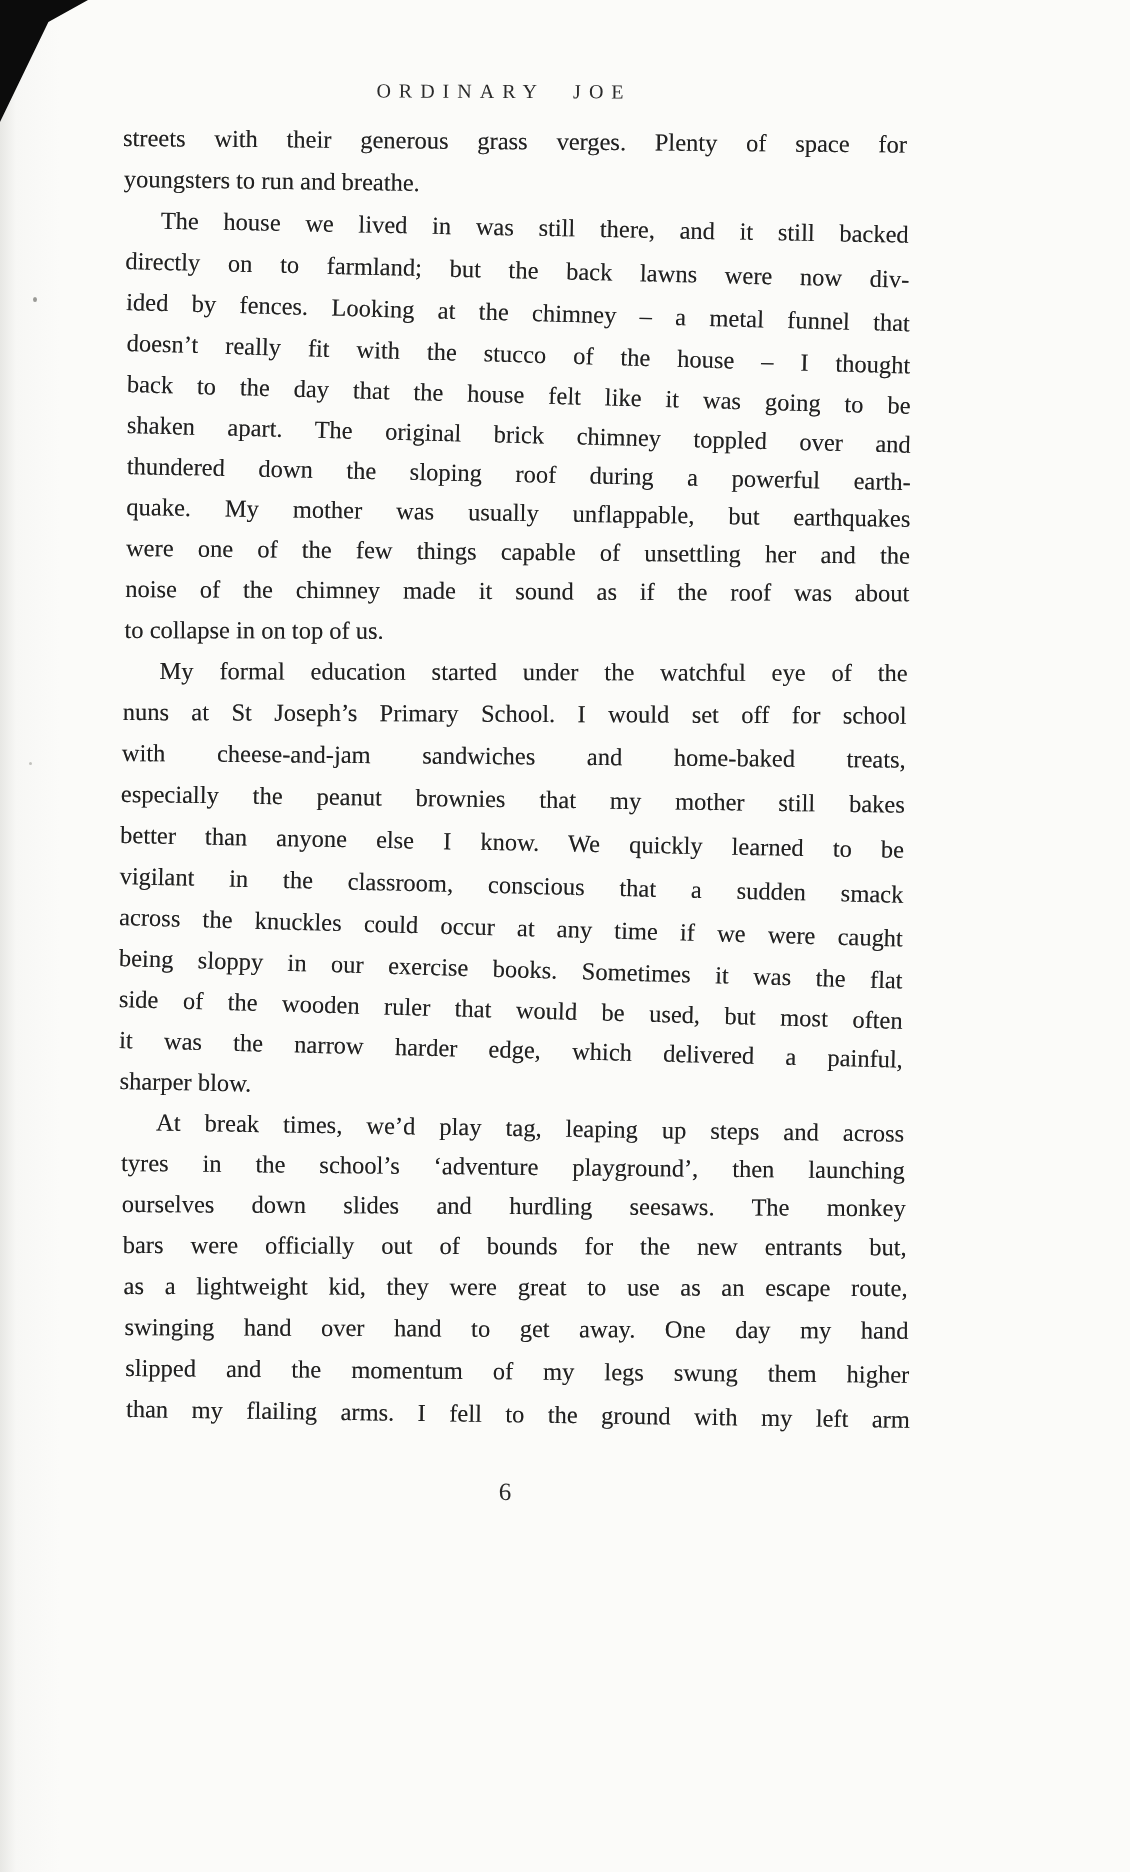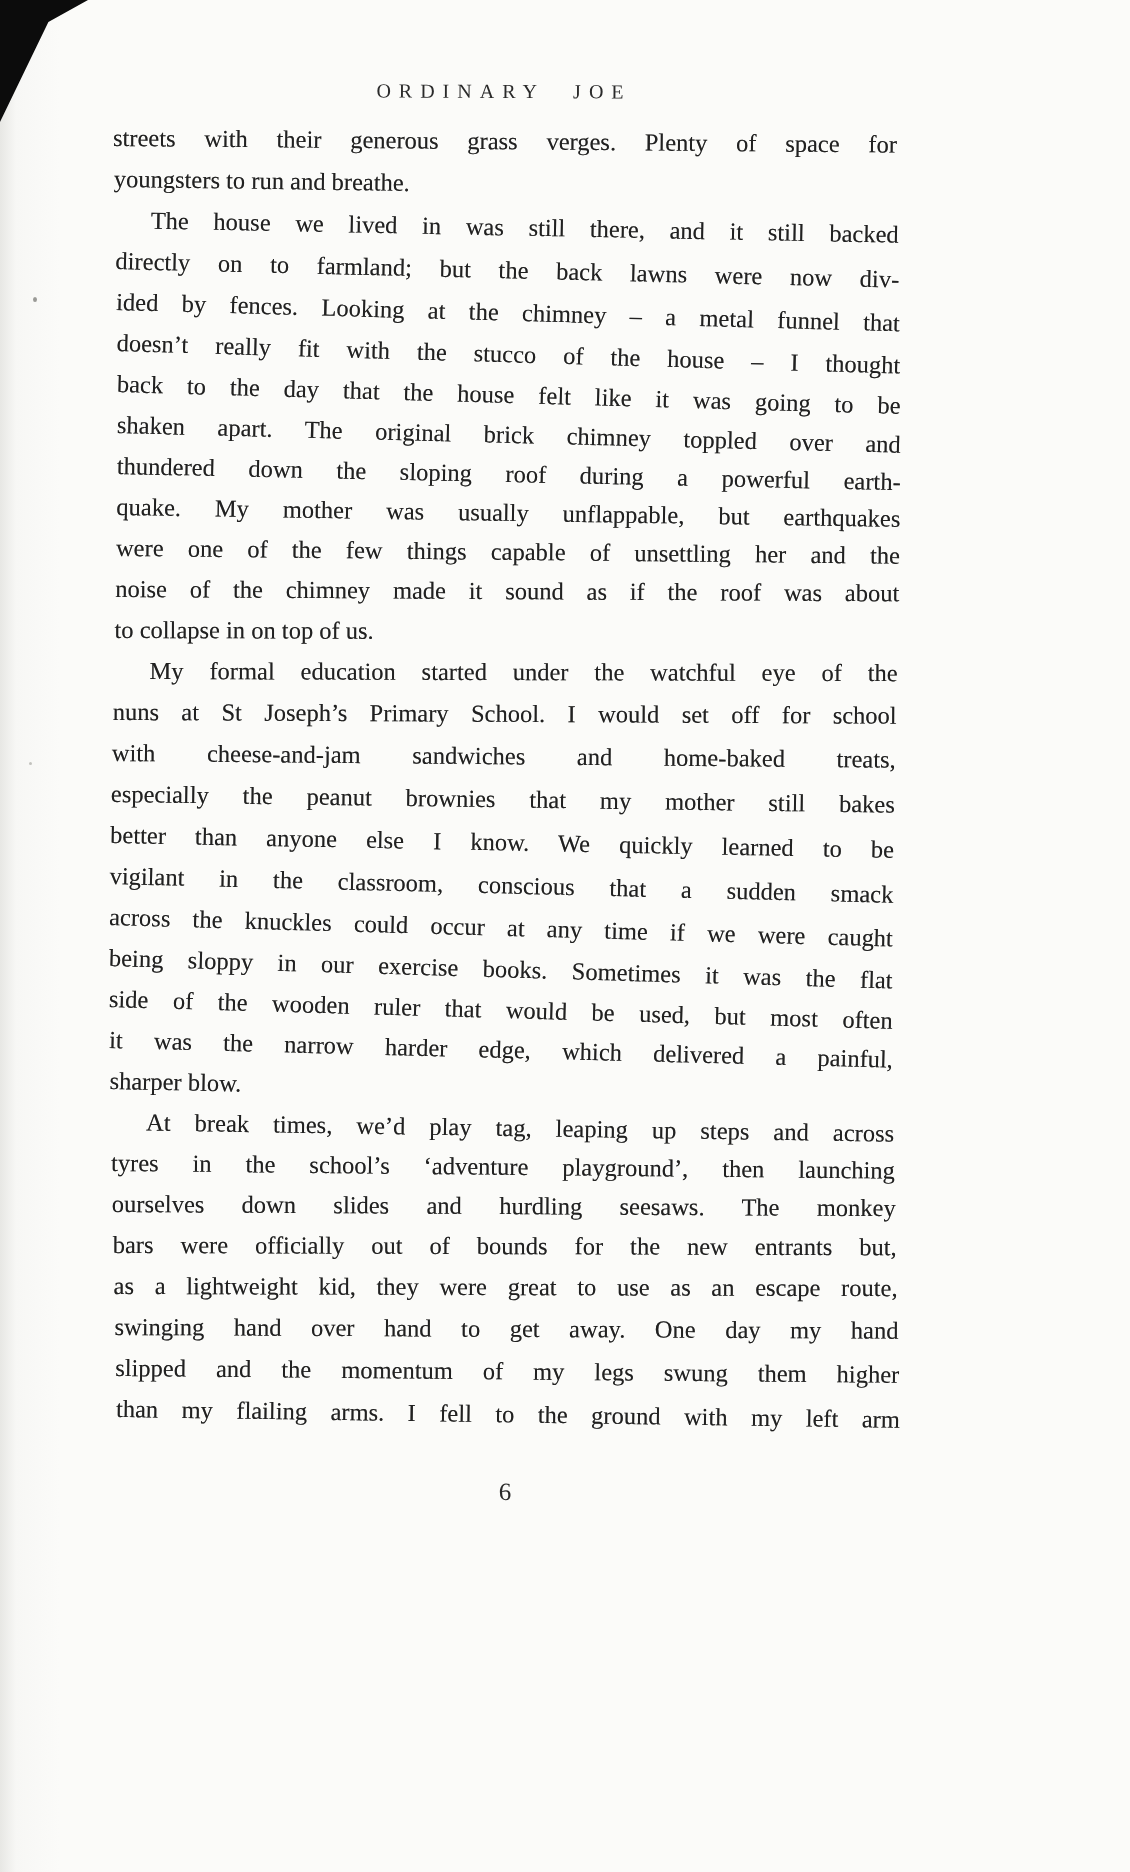--- a/index.html
+++ b/index.html
@@ -27,21 +27,21 @@
   .running-header{
     position:absolute;top:80px;left:112px;width:784px;
     text-align:center;
     font-size:20px;
     letter-spacing:8px;
     word-spacing:16px;
     color:#2a2a2a;
     transform:rotate(0.25deg);
   }
   .text-block{
-    position:absolute;top:117px;left:113px;width:784px;
+    position:absolute;top:117px;left:123px;width:784px;
     font-size:24.5px;
   }
   .line{
     height:41px;
     line-height:41px;
     text-align:justify;
     text-align-last:justify;
     transform:translateX(var(--tx,0px)) rotate(var(--r,0deg));
     transform-origin:0 50%;
     text-shadow:0 0 0.5px rgba(20,20,20,0.45);

